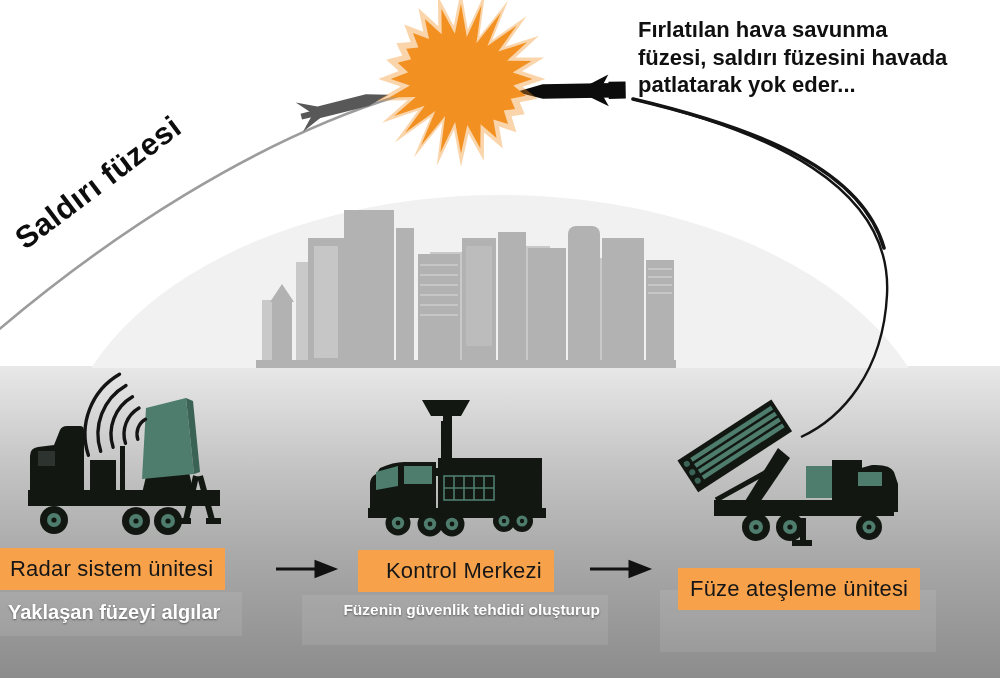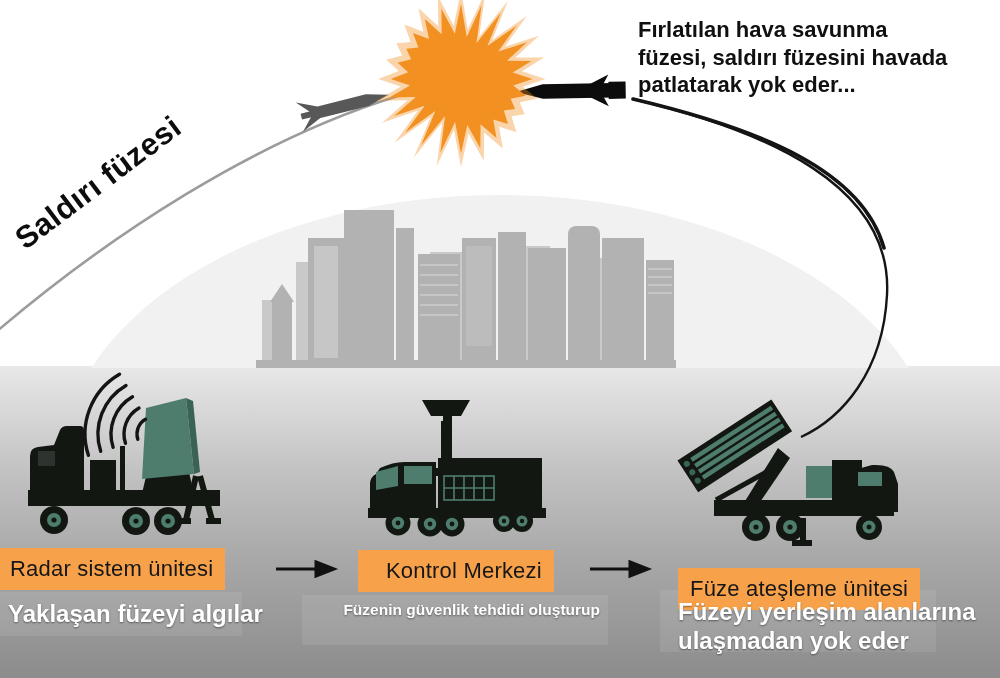--- a/index.html
+++ b/index.html
@@ -17,21 +17,21 @@
   .ground{left:0;top:366px;width:1000px;height:312px;z-index:0;
           background:linear-gradient(180deg,var(--ground-top) 0%,#c2c2c2 34%,#a8a8a8 62%,var(--ground-bottom) 100%);}
   .band{z-index:2;background:rgba(255,255,255,0.09);}
   .txt{z-index:3;}
   .attack-label{left:30px;top:221px;font-size:31px;font-weight:bold;color:#0d0d0d;
                 transform:rotate(-37deg);transform-origin:left bottom;white-space:nowrap;letter-spacing:.5px;}
   .caption{left:638px;top:16px;width:366px;font-size:22px;font-weight:bold;color:#101010;line-height:1.25;}
   .unit-title{font-size:22px;font-weight:normal;color:#161616;background:var(--accent);
               padding:8px 12px;white-space:nowrap;letter-spacing:.2px;}
   .unit-desc{font-weight:bold;color:var(--ink-light);text-shadow:0 1px 2px rgba(0,0,0,.45);line-height:1.2;}
-  .desc-lg{font-size:24px;}
+  .desc-lg{font-size:20px;}
   .desc-sm{font-size:15.5px;text-align:right;}
   .vb{fill:var(--veh-black);}
   .vt{fill:var(--veh-teal);}
   .vtd{fill:var(--veh-teal-dark);}
 </style>
 </head>
 <body>
 
 <div class="scene">
 
@@ -246,18 +246,14 @@
   <div class="abs txt unit-title" style="left:0;top:548px;padding-left:10px;">Radar sistem ünitesi</div>
   <div class="abs txt unit-title" style="left:358px;top:550px;padding-left:28px;">Kontrol Merkezi</div>
   <div class="abs txt unit-title" style="left:678px;top:568px;">Füze ateşleme ünitesi</div>
 
   <div class="abs txt unit-desc desc-lg" style="left:8px;top:600px;">Yaklaşan füzeyi algılar</div>
 
   <div class="abs txt unit-desc desc-sm" style="left:312px;top:601px;width:288px;">
     <div>Füzenin güvenlik tehdidi oluşturup</div>
   </div>
 
-  <div class="abs txt unit-desc desc-lg" style="left:678px;top:598px;">
-    <div>Füzeyi yerleşim alanlarına</div>
-    <div>ulaşmadan yok eder</div>
-  </div>
 
 </div>
 
 </body></html>

